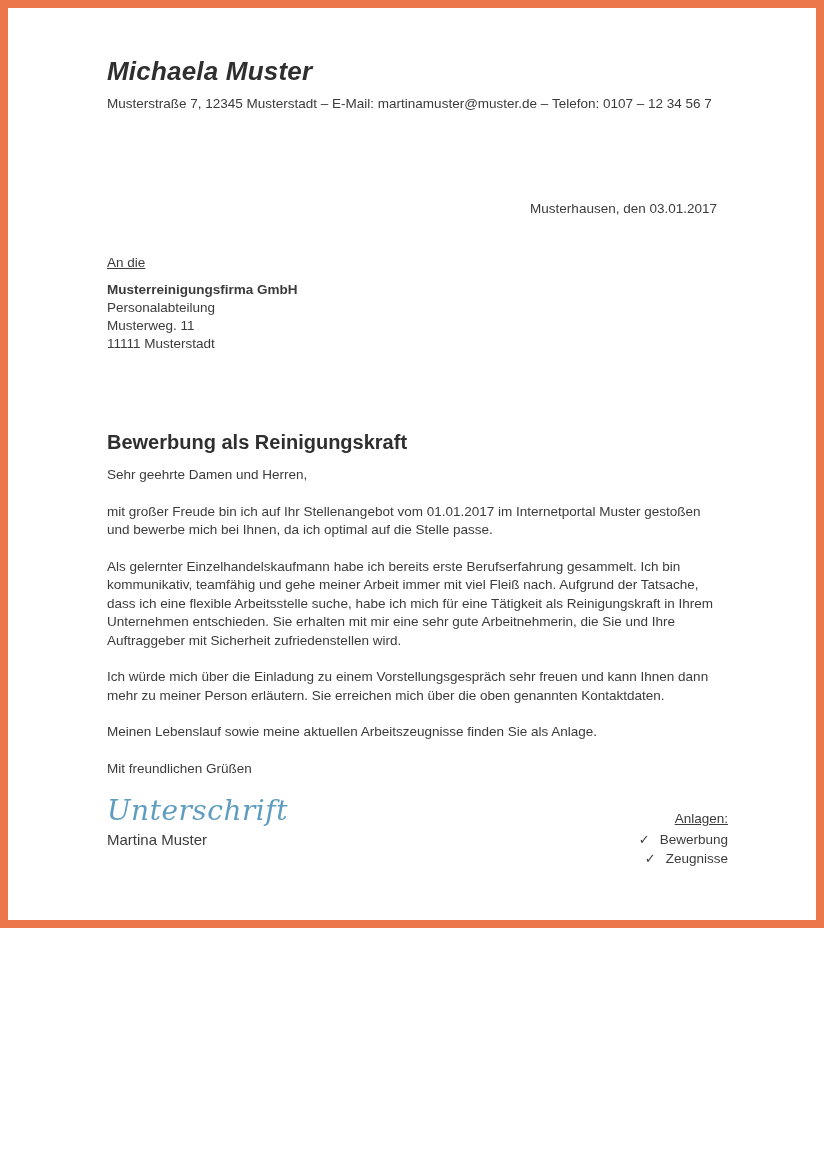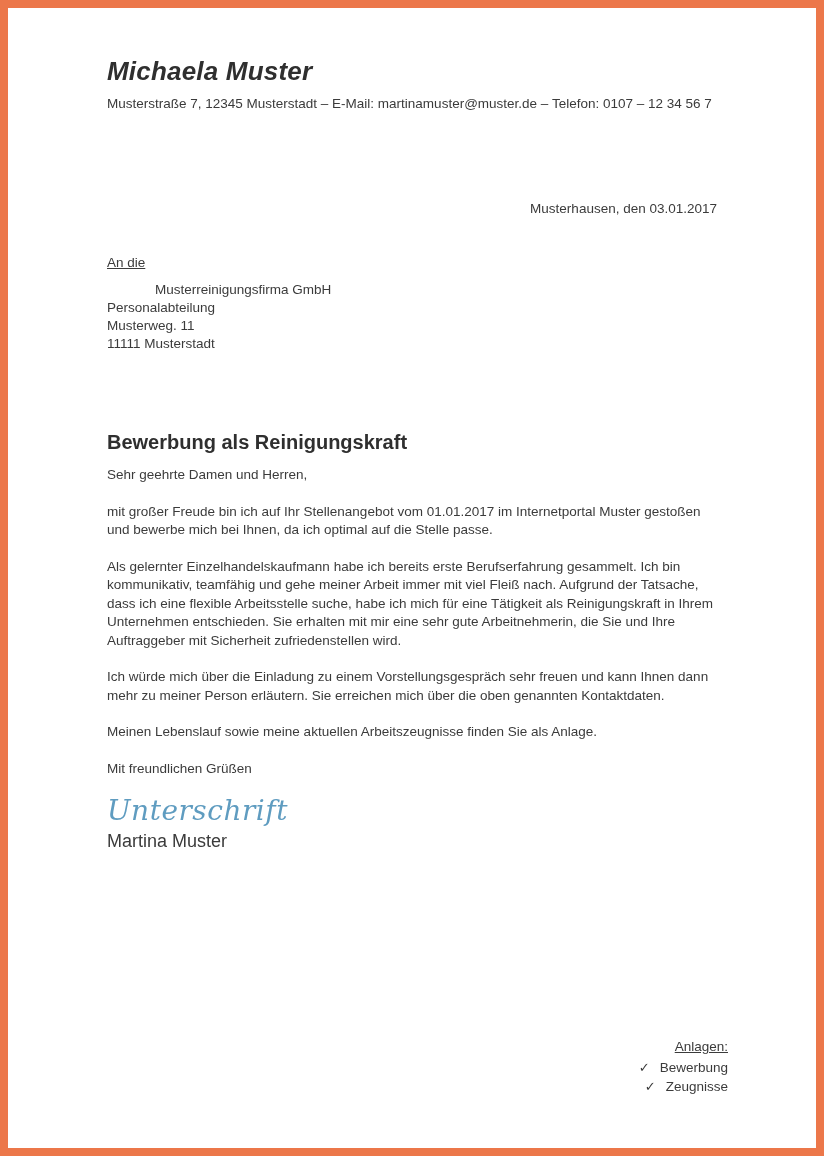--- a/index.html
+++ b/index.html
@@ -1,18 +1,18 @@
 <!DOCTYPE html>
 <html><head>
 <meta charset="utf-8">
 <style>
   html, body { margin: 0; padding: 0; background: #ffffff; }
   .page {
     width: 824px;
-    height: 1156px;
+    height: 928px;
     box-sizing: border-box;
     border: 8px solid #ec774a;
     background: #ffffff;
     position: relative;
     font-family: "Liberation Sans", sans-serif;
     color: #3b3b3b;
     overflow: hidden;
   }
   .content {
     padding: 48px 99px 0 99px;
@@ -38,22 +38,21 @@
   .recipient {
     margin-top: 38px;
     font-size: 13.5px;
     line-height: 18px;
   }
   .recipient .an-die {
     text-decoration: underline;
     margin-bottom: 9px;
   }
   .recipient .company {
-    font-weight: normal;
-    margin-left: 48px;
+    font-weight: bold;
   }
   .subject {
     margin: 78px 0 12px 0;
     font-size: 20px;
     font-weight: bold;
     color: #2f2f2f;
   }
   .body-text p {
     font-size: 13.5px;
     line-height: 18.5px;
@@ -63,21 +62,21 @@
   .closing { margin-top: 38px; margin-bottom: 2px !important; }
   .signature {
     font-family: "DejaVu Serif", serif;
     font-style: italic;
     font-size: 28px;
     color: #5f9cc0;
     margin: 16px 0 4px 0;
     letter-spacing: 0.5px;
   }
   .signer {
-    font-size: 18px;
+    font-size: 15px;
   }
   .attachments {
     position: absolute;
     right: 88px;
     bottom: 52px;
     font-size: 13.5px;
     line-height: 19px;
   }
   .attachments .anlagen-label {
     text-decoration: underline;

